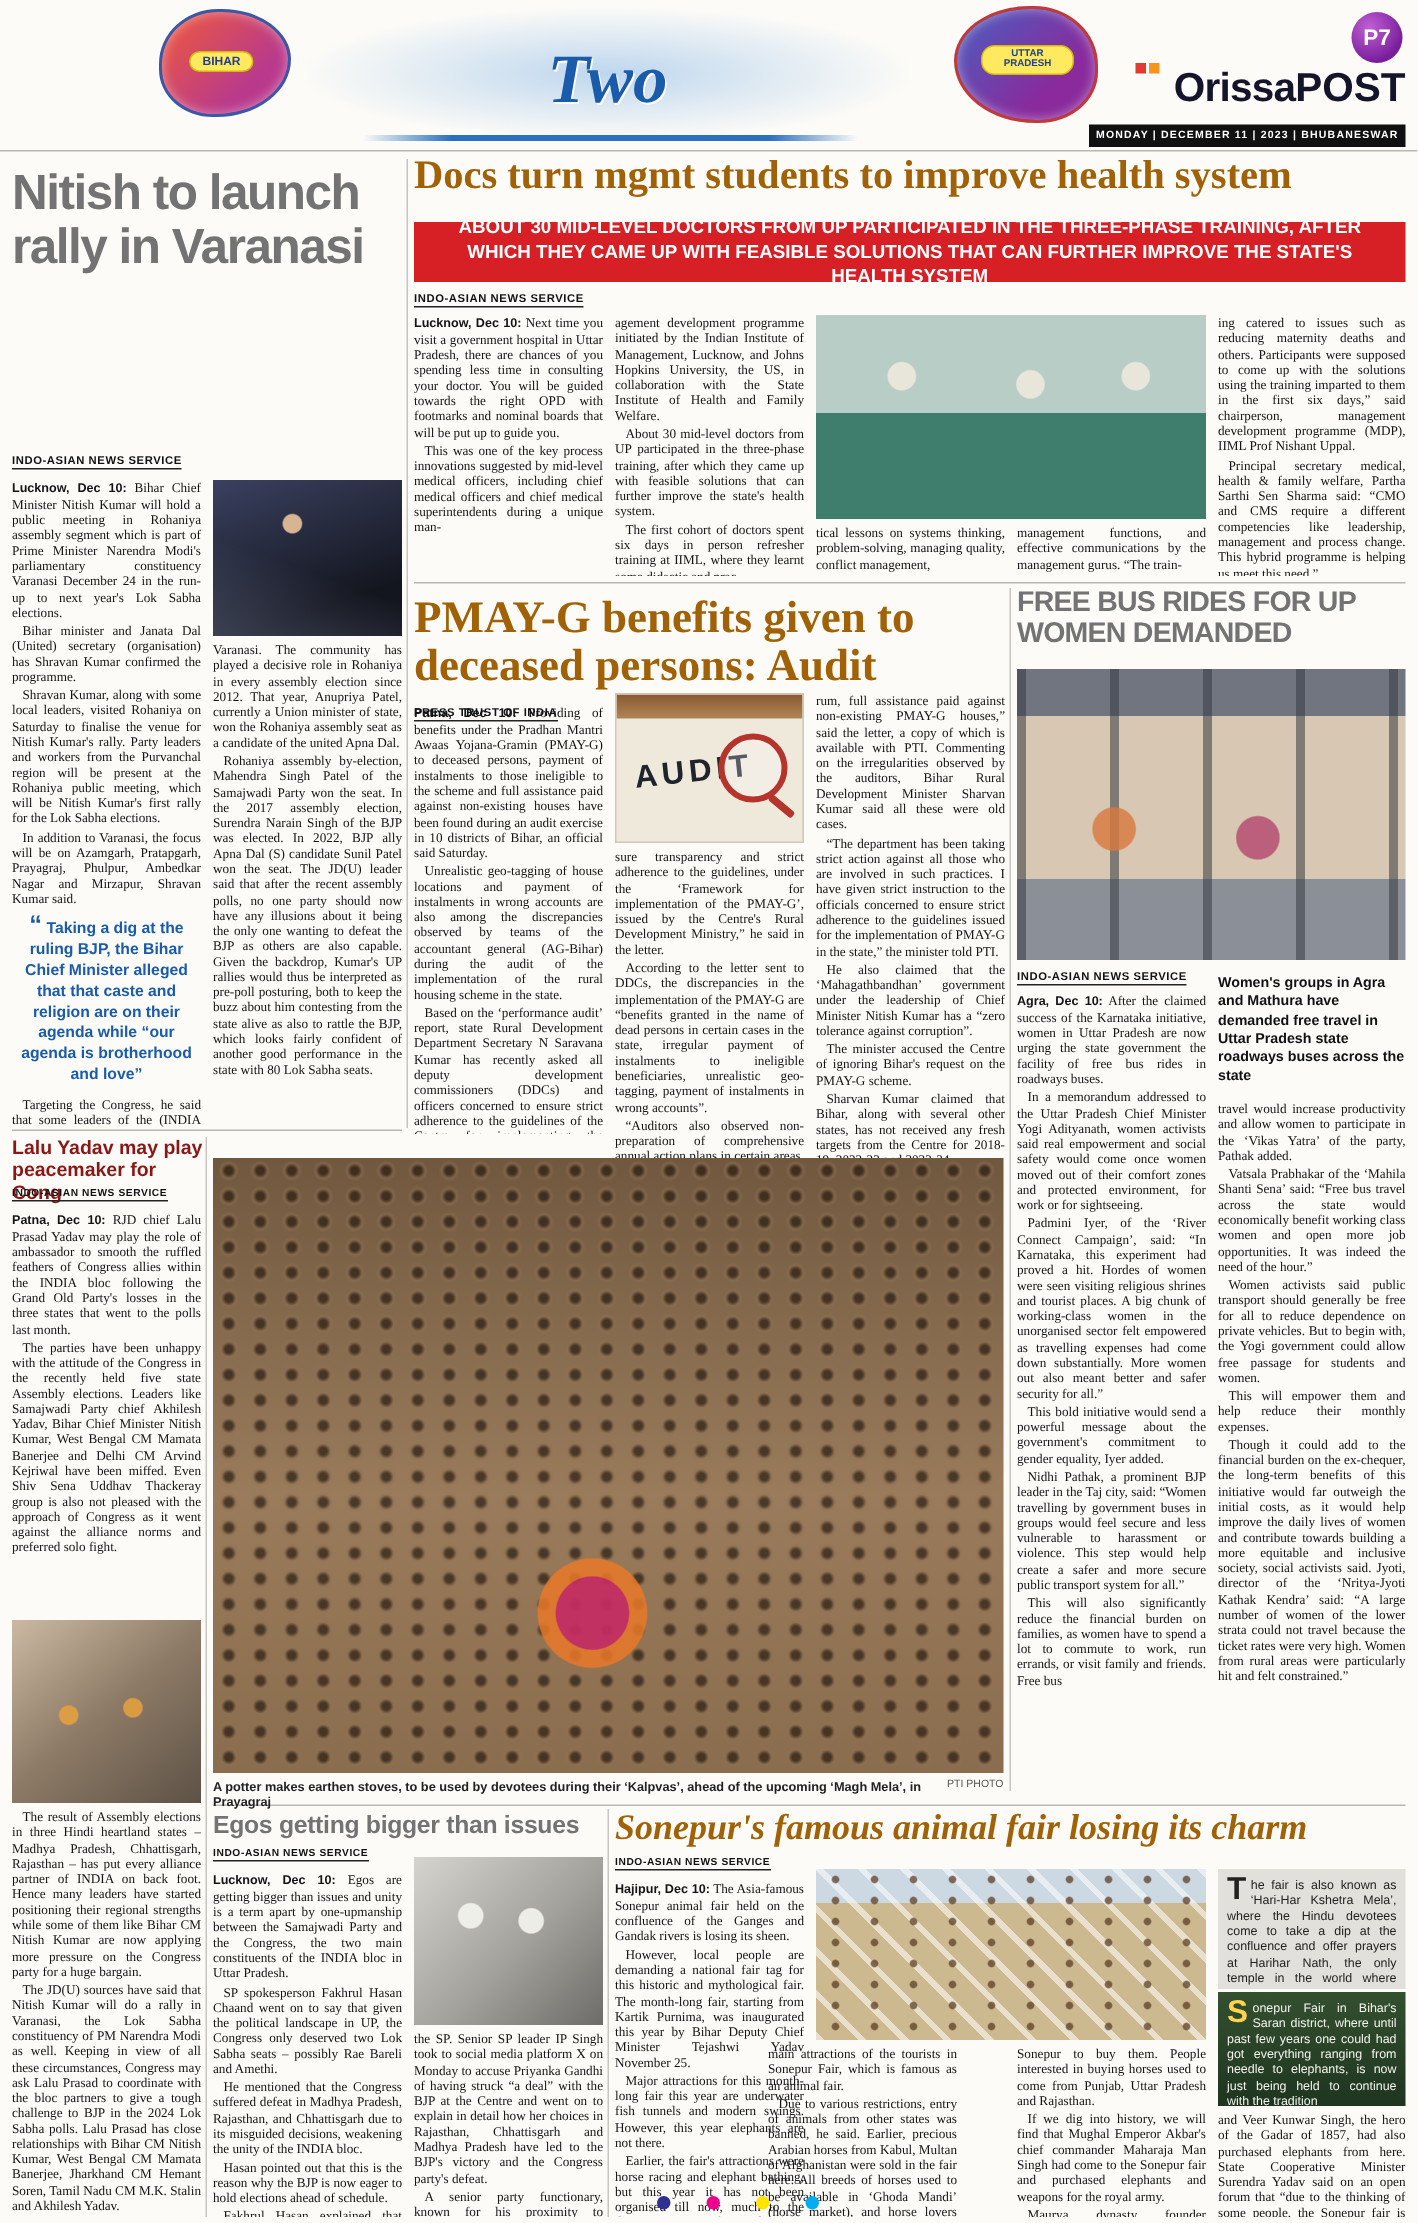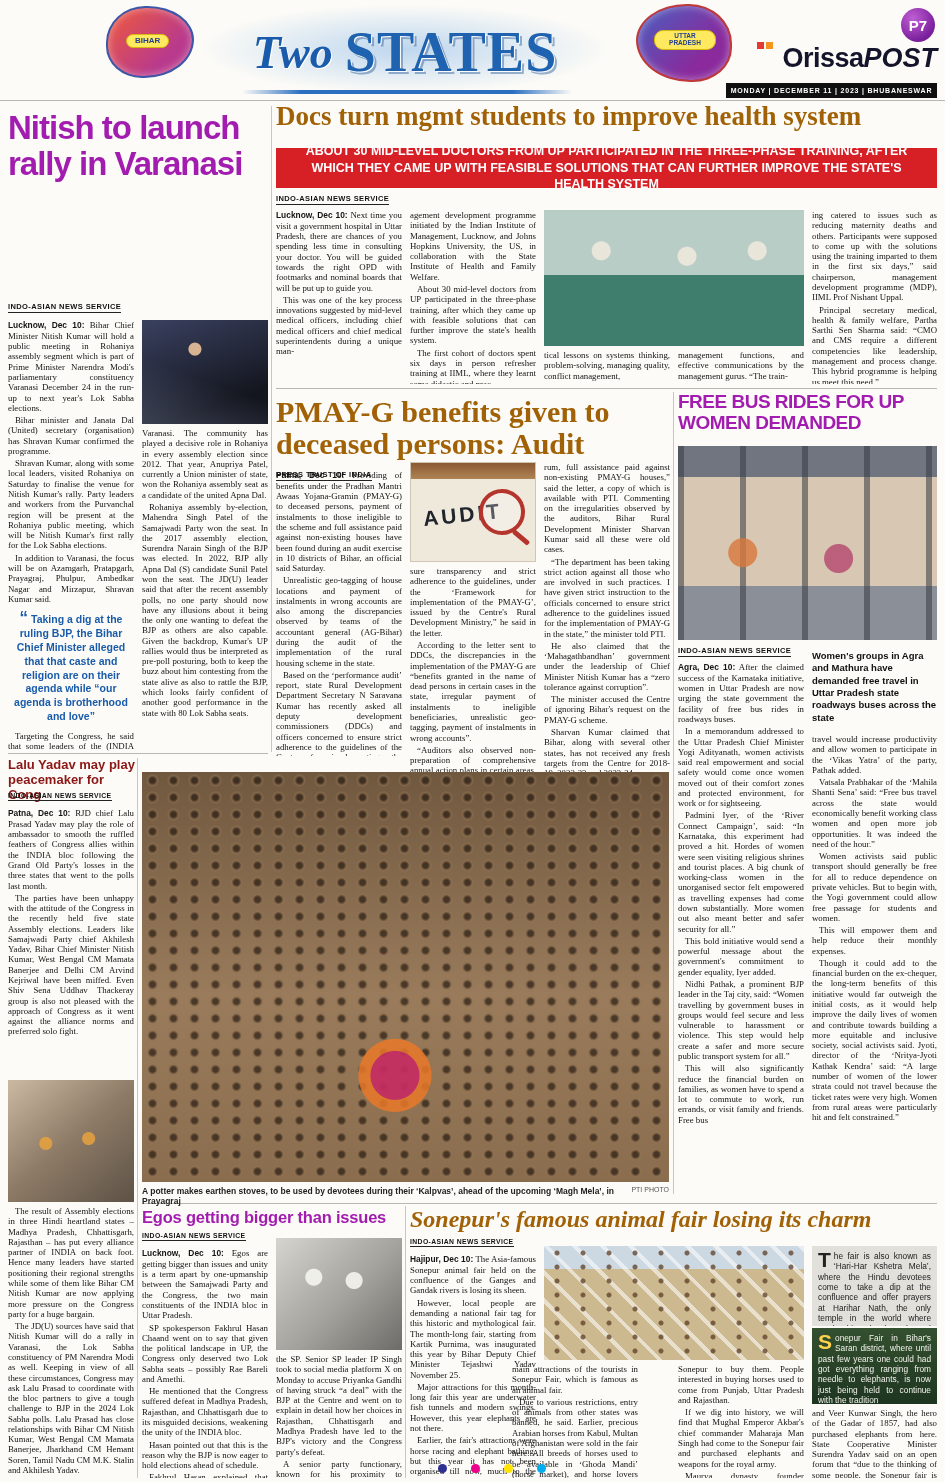--- a/index.html
+++ b/index.html
@@ -23,29 +23,29 @@
               letter-spacing:1px; text-shadow:1px 1px 0 #ffffff, 3px 3px 0 rgba(42,90,150,.45); }
   .t-underbar { position:absolute; left:242px; top:90px; width:330px; height:4px; border-radius:2px;
                 background:linear-gradient(90deg, rgba(42,111,192,0), #2a6fc0 18% 82%, rgba(42,111,192,0)); }
   .p7 { position:absolute; left:901px; top:8px; width:34px; height:34px; border-radius:50%;
         background:radial-gradient(circle at 35% 30%, #c05fd4, #7a1f9c 70%);
         color:#fff; font-family:"Liberation Sans",sans-serif; font-weight:bold; font-size:15px;
         display:flex; align-items:center; justify-content:center; }
   .brand { position:absolute; left:700px; top:42px; width:237px; text-align:right;
            font-family:"Liberation Sans",sans-serif; font-weight:bold; color:#14142b;
            font-size:27px; letter-spacing:-.5px; }
-  .brand .post { letter-spacing:0;font-style:italic; }
+  .brand .post { letter-spacing:0; }
   .brandmark { display:inline-block; width:7px; height:7px; margin-right:2px; vertical-align:18px; }
   .datebar { position:absolute; left:726px; top:83px; width:211px; height:15px; background:#101010;
              color:#fff; font-family:"Liberation Sans",sans-serif; font-size:7px; font-weight:bold;
              letter-spacing:.8px; display:flex; align-items:center; justify-content:center; }
 
   
   .hl-serif { font-family:"Liberation Serif",serif; font-weight:bold; color:#a16207; }
-  .hl-sans  { font-family:"Liberation Sans",sans-serif; font-weight:bold; color:#a21caf; }
+  .hl-sans  { font-family:"Liberation Sans",sans-serif; font-weight:bold; color:#737373; }
   .byline { position:absolute; font-family:"Liberation Sans",sans-serif; font-weight:bold;
             font-size:7.5px; letter-spacing:.4px; color:#111; border-bottom:1px solid #222;
             padding-bottom:1px; }
   .banner { position:absolute; background:#d71f26; color:#fff; text-align:center;
             font-family:"Liberation Sans",sans-serif; font-weight:bold; font-size:12.5px;
             line-height:1.32; display:flex; align-items:center; justify-content:center; padding:2px 14px; }
 
   
   .col { position:absolute; overflow:hidden; font-size:8.8px; line-height:1.17; }
   .para { text-align:justify; text-indent:7px; margin:0 0 2px 0; }
@@ -122,21 +122,20 @@
 <body>
 
 <div class="title-glow"></div>
 
 <div class="mapblob" style="left:106px; top:6px; width:88px; height:72px; border:2px solid #3b58a8; border-radius:46% 54% 58% 42%/52% 48% 55% 45%; background:linear-gradient(135deg,#f05a3a,#b93a8c 70%);">
   <span class="map-pill" style="left:18px; top:26px; font-size:8px; padding:2px 8px;">BIHAR</span>
 </div>
 
 <div class="abs" style="left:205px; top:12px; width:400px; height:80px; display:flex; align-items:center; justify-content:center; gap:12px;">
   <span class="t-two">Two</span>
-  <span class="t-states">STATES</span>
 </div>
 <div class="t-underbar"></div>
 
 <div class="mapblob" style="left:636px; top:4px; width:96px; height:78px; border:2px solid #c03a3a; border-radius:54% 46% 42% 58%/48% 52% 45% 55%; background:linear-gradient(135deg,#4a5fc0,#8a2a9c 70%);">
   <span class="map-pill" style="left:16px; top:24px; width:62px; font-size:6.5px; padding:2px 3px;">UTTAR PRADESH</span>
 </div>
 
 <div class="p7">P7</div>
 
 <div class="brand">

